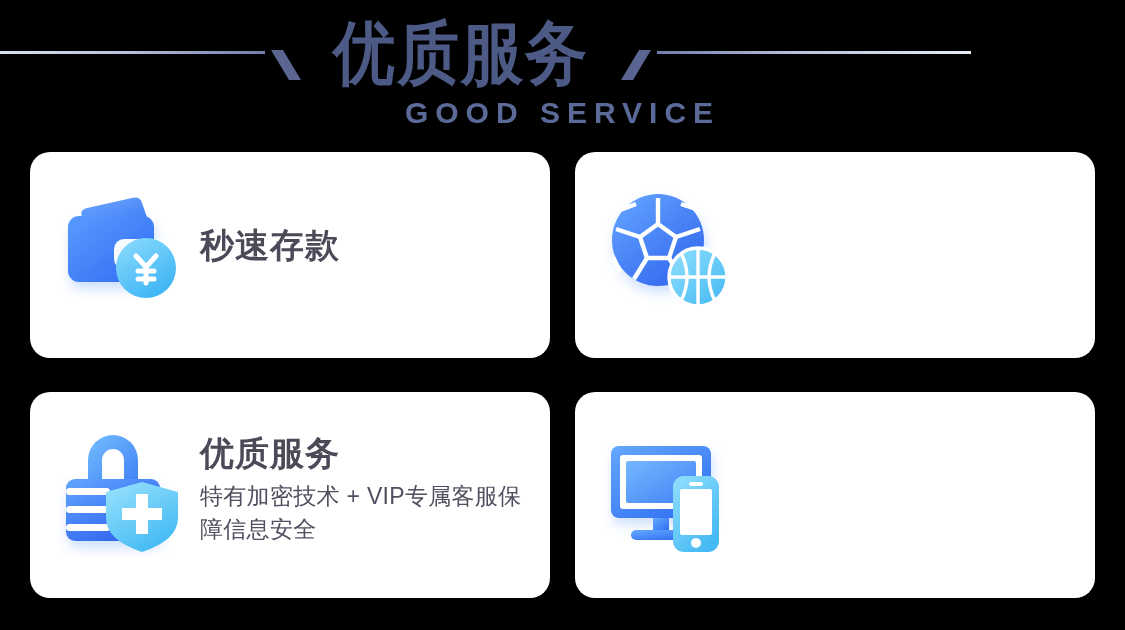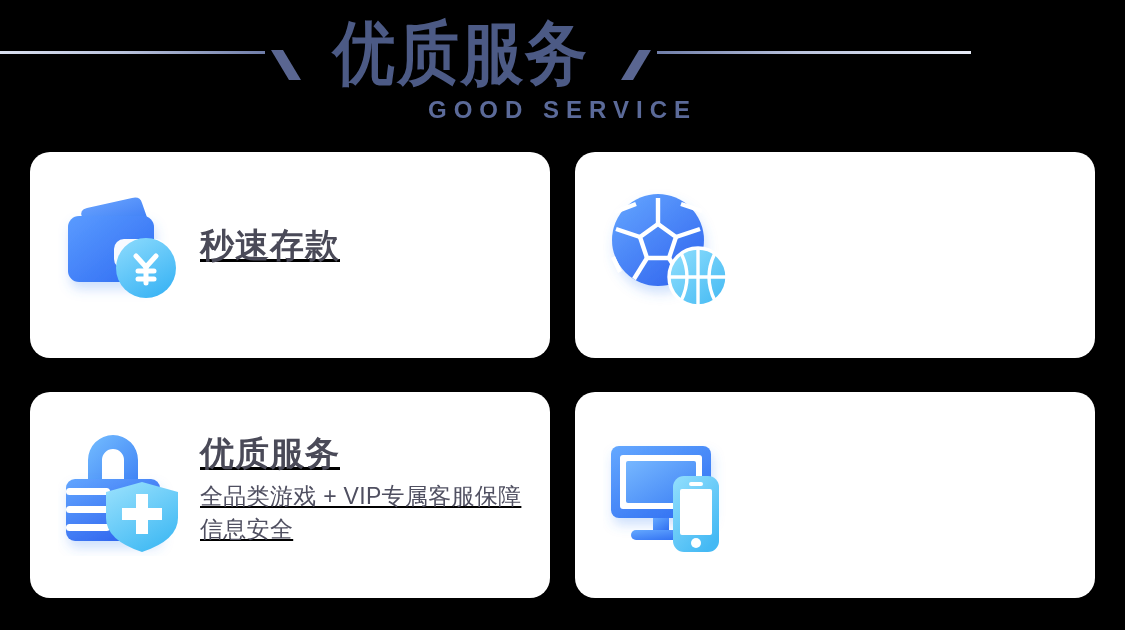--- a/index.html
+++ b/index.html
@@ -37,36 +37,35 @@
   .deco-left .slash  { right:16px; clip-path:polygon(0 0,40% 0,100% 100%,60% 100%); }
   .deco-right .slash { left:16px;  clip-path:polygon(60% 0,100% 0,40% 100%,0 100%); }
 
   .title-cn {
     font-size:62px; font-weight:bold; color:#4c5a85;
     letter-spacing:2px; line-height:1; white-space:nowrap;
     padding:0 16px; transform:scaleY(1.12); transform-origin:center;
   }
   .title-en {
     position:absolute; left:0; top:96px; width:1125px; text-align:center;
-    font-size:24px; font-weight:bold; color:#5b6a99; letter-spacing:7px;
+    font-size:30px; font-weight:bold; color:#5b6a99; letter-spacing:7px;
   }
 
   
   .grid {
     position:absolute; left:30px; top:152px;
     width:1065px; height:446px;
     display:grid; grid-template-columns:520px 520px;
     grid-template-rows:206px 206px;
     column-gap:25px; row-gap:34px;
   }
   .card {
     background:#ffffff; border-radius:20px;
     display:flex; align-items:center; padding:0 22px 11px 28px;
     overflow:hidden;
-    text-decoration:underline;
   }
   .icon-wrap {
     flex:0 0 auto; width:132px; height:132px; position:relative;
     margin-right:10px;
   }
   .icon-wrap svg { display:block; width:132px; height:132px; }
   .card-text { flex:1 1 auto; min-width:0; }
   .card-title {
     font-size:34px; font-weight:bold; color:#4a4a58;
     line-height:1.12; letter-spacing:1px; margin-bottom:8px;
@@ -205,21 +204,21 @@
             <rect x="8" y="64" width="44" height="7" rx="3.5"></rect>
             <rect x="8" y="82" width="44" height="7" rx="3.5"></rect>
             <rect x="8" y="100" width="44" height="7" rx="3.5"></rect>
           </g>
           <path d="M84 58 L120 68 v26 q0 22 -36 34 q-36 -12 -36 -34 V68 z" fill="url(#sd)"></path>
           <path d="M77 78 h14 v-14 h12 v14 h14 v12 h-14 v14 h-12 v-14 h-14 z" fill="#ffffff" transform="translate(-13,6)"></path>
         </svg>
       </div>
       <div class="card-text">
         <div class="card-title">优质服务</div>
-        <div class="card-sub">全品类游戏 + VIP专属客服保障信息安全</div>
+        <div class="card-sub">特有加密技术 + VIP专属客服保障信息安全</div>
       </div>
     </div>
 
     <div class="card">
       <div class="icon-wrap">
         <svg viewBox="0 0 132 132" xmlns="http://www.w3.org/2000/svg">
           <defs>
             <linearGradient id="mg" x1="0" y1="0" x2="0.8" y2="1">
               <stop offset="0" stop-color="#64a8ff"></stop>
                 <stop offset="1" stop-color="#3170f2"></stop>

